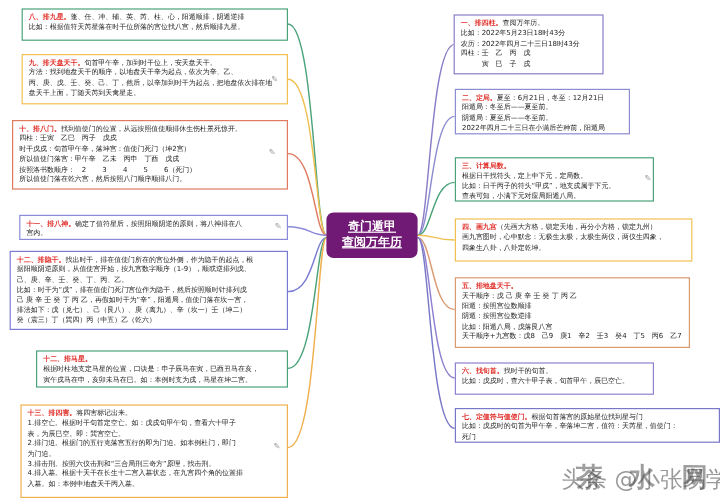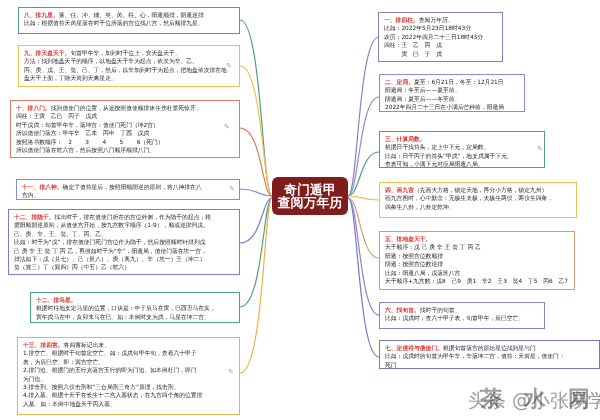--- a/index.html
+++ b/index.html
@@ -29,23 +29,23 @@
   #L6 { left: 17px;  top: 337px; width: 223px; height: 78px; }
   #R0 { left: 378px; top: 12px;  width: 125px; height: 50px; }
   #R1 { left: 379px; top: 74px;  width: 146px; height: 38px; }
   #R2 { left: 379px; top: 131px; width: 166px; height: 37px; }
   #R3 { left: 379px; top: 182px; width: 198px; height: 36px; }
   #R4 { left: 379px; top: 231px; width: 196px; height: 59px; }
   #R5 { left: 379px; top: 302px; width: 166px; height: 27px; }
   #R6 { left: 379px; top: 340px; width: 221px; height: 29px; }
   .center {
     position: absolute; left: 272px; top: 177px; width: 76px; height: 38px;
-    background: #7f1d1d; border-radius: 6px; z-index: 2; box-sizing: border-box;
-    color: #fff; font-weight: bold; font-size: 13px; line-height: 13px;
-    text-align: center; padding-top: 6px;
+    background: #701a75; border-radius: 6px; z-index: 2; box-sizing: border-box;
+    color: #fff; font-weight: bold; font-size: 10px; line-height: 13px;
+    text-align: center; padding-top: 6px; text-decoration: underline;
   }
   .wm {
     position: absolute; left: 468px; top: 390px; z-index: 3; white-space: nowrap;
     color: rgba(70,70,70,0.55); font-size: 19px; line-height: 20px;
   }
   .wm-big {
     position: absolute; left: 480px; top: 386px; z-index: 3; white-space: nowrap;
     color: rgba(40,40,40,0.45); font-size: 22px; font-weight: bold; letter-spacing: 22px; line-height: 26px;
   }
 </style>

